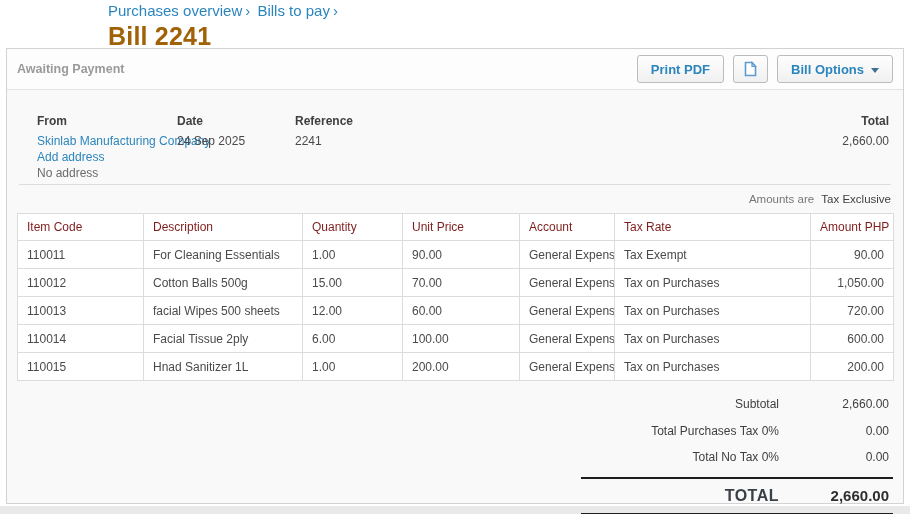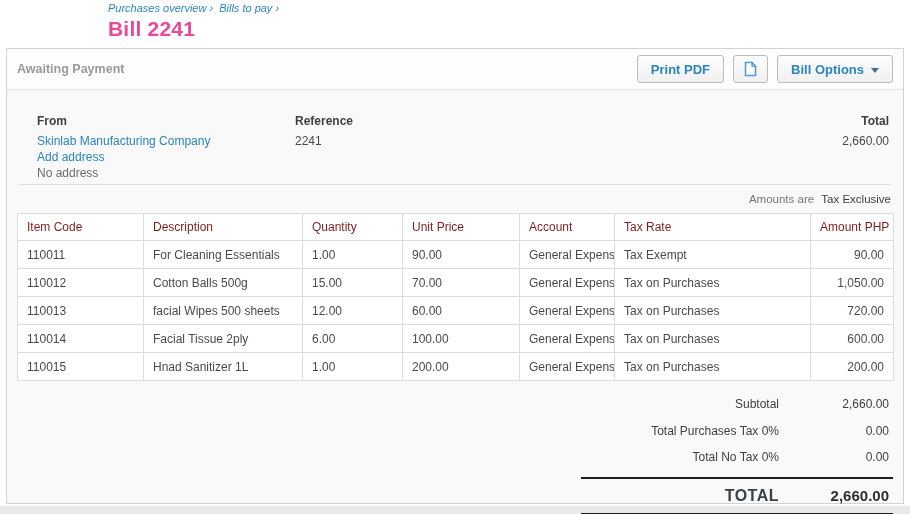--- a/index.html
+++ b/index.html
@@ -7,24 +7,24 @@
   body {
     font-family: "Liberation Sans", sans-serif;
     background: #e9e9e9;
     color: #444;
     font-size: 12px;
   }
   .page { width: 910px; height: 506px; background: #fff; }
 
   
   .page-header { height: 48px; padding: 2px 0 0 108px; }
-  .breadcrumb { font-size: 11px; color: var(--link, #2b85bd); font-style: italic; }
+  .breadcrumb { font-size: 15px; color: var(--link, #2b85bd); }
   .breadcrumb a { color: var(--link, #2b85bd); text-decoration: none; cursor: pointer; }
   .breadcrumb .sep { color: var(--link, #2b85bd); margin: 0 3px; }
-  .page-title { font-size: 21px; font-weight: bold; color: #ec4899; margin-top: 3px; letter-spacing: .2px; }
+  .page-title { font-size: 25px; font-weight: bold; color: #a16207; margin-top: 3px; letter-spacing: .2px; }
 
   
   .panel { margin: 0 6px; height: 456px; background: #f9f9f9; border: 1px solid #d2d2d2; }
   .status-bar {
     height: 41px; background: #fdfdfd; border-bottom: 1px solid #e2e2e2;
     display: flex; align-items: center; justify-content: space-between; padding: 0 10px;
   }
   .status { color: #9a9a9a; font-weight: bold; font-size: 12.5px; }
   .toolbar { display: flex; align-items: center; gap: 9px; padding-left: 40px; }
   .btn {
@@ -118,20 +118,24 @@
     <div class="content">
 
       <div class="details">
         <div class="dcol col-from">
           <div class="lbl">From</div>
           <div class="val">
             <a class="link">Skinlab Manufacturing Company</a>
             <div class="addr-line"><a class="link">Add address</a></div>
             <div class="addr-line muted">No address</div>
           </div>
+        </div>
+        <div class="dcol col-date">
+          <div class="lbl">Date</div>
+          <div class="val">24 Sep 2025</div>
         </div>
         <div class="dcol col-ref">
           <div class="lbl">Reference</div>
           <div class="val">2241</div>
         </div>
         <div class="dcol col-total">
           <div class="lbl">Total</div>
           <div class="val">2,660.00</div>
         </div>
       </div>

